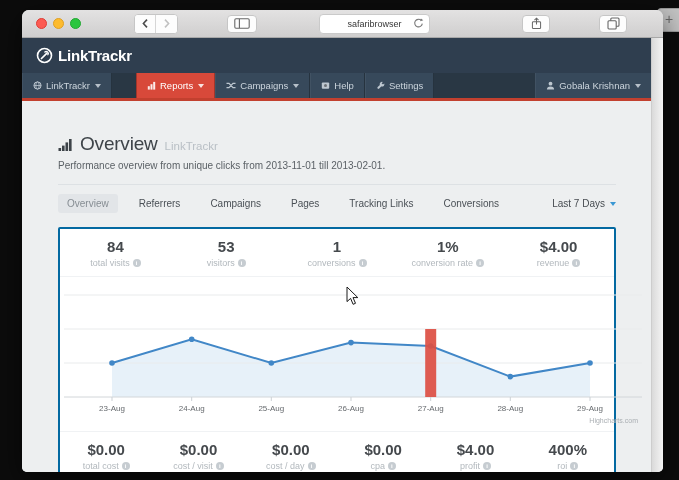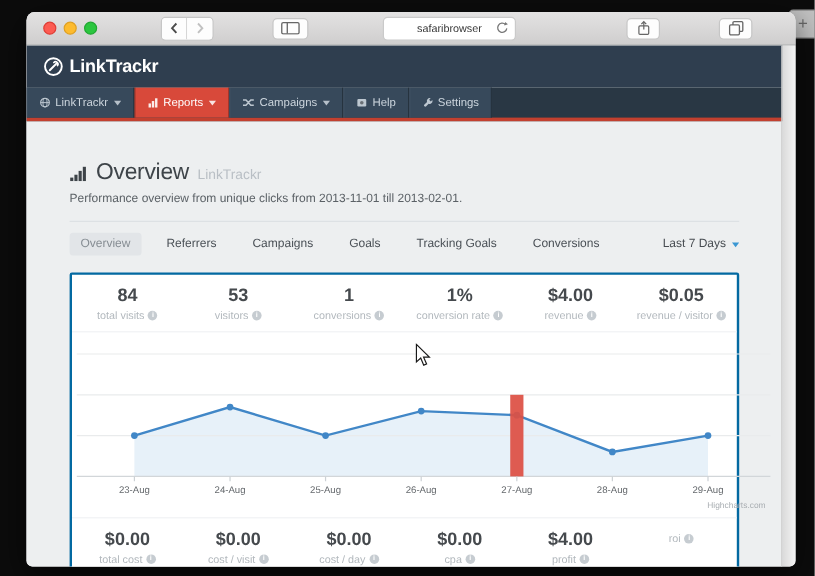--- a/index.html
+++ b/index.html
@@ -28,21 +28,21 @@
   .new-tab-btn{position:absolute;left:657px;top:8px;width:22px;height:22px;background:#c4c4c4;border:1px solid #9e9e9e;border-radius:4px 0 0 4px;color:#6b6b6b;font-size:14px;line-height:20px;text-align:center;}
 
   
   .window-body{position:relative;height:435px;}
   .scroll-track{position:absolute;right:0;top:0;bottom:0;width:11px;background:linear-gradient(to right,#dadada,#f4f4f4);border-left:1px solid #cdcdcd;}
   .page{margin-right:11px;height:100%;display:flex;flex-direction:column;background:#edeff0;}
   .app-header{height:35px;background:var(--header-bg,#2f3e4f);display:flex;align-items:center;padding:0 14px;flex:none;}
   .logo{display:flex;align-items:center;gap:5px;color:#fff;font-size:15px;font-weight:bold;letter-spacing:-.2px;}
   .app-nav{height:25px;background:var(--nav-bg,#293744);border-bottom:3px solid #c2402f;display:flex;align-items:stretch;flex:none;}
   .nav-item{display:flex;align-items:center;gap:4px;padding:0 10px;background:var(--nav-tile,#37495b);border-right:1px solid rgba(0,0,0,.3);border-left:1px solid rgba(255,255,255,.05);font-size:9.5px;color:#ccd5dd;white-space:nowrap;cursor:pointer;}
-  .nav-item.active{background:var(--accent-red,#d8493a);color:#fff;border-color:rgba(0,0,0,.25);}
+  .nav-item.active{background:var(--accent-red,#d8493a);color:#fff;border-color:rgba(0,0,0,.25);margin-left:24px;}
   .nav-item .nicon{line-height:0;opacity:.9;}
   .nav-spacer{flex:1;}
   .caret{width:0;height:0;border-left:3px solid transparent;border-right:3px solid transparent;border-top:4px solid currentColor;opacity:.85;margin-left:1px;}
 
   
   .content{flex:1;position:relative;padding:16px;}
   .heading{padding:16px 20px 0;}
   .title-row{display:flex;align-items:center;gap:7px;}
   .page-title{font-size:19px;color:#3e4449;font-weight:400;letter-spacing:-.2px;}
   .title-suffix{font-size:11.5px;color:#b9bfc5;position:relative;top:2px;}
@@ -171,20 +171,28 @@
                 </svg></span>
             <span>Help</span>
           </div>
           <div class="nav-item">
             <span class="nicon"><svg width="9" height="9" viewBox="0 0 9 9">
                   <path d="M8.2,2.4 a2.3,2.3 0 0 1 -3,3 L3.2,7.6 a1.05,1.05 0 0 1 -1.5,-1.5 L3.9,3.9 A2.3,2.3 0 0 1 6.9,0.9 L5.6,2.2 L7,3.6 Z" fill="currentColor"></path>
                 </svg></span>
             <span>Settings</span>
           </div>
           <div class="nav-spacer"></div>
+          <div class="nav-item">
+            <span class="nicon"><svg width="9" height="9" viewBox="0 0 9 9">
+                  <circle cx="4.5" cy="2.7" r="1.9" fill="currentColor"></circle>
+                  <path d="M0.9,8.6 a3.6,3 0 0 1 7.2,0 z" fill="currentColor"></path>
+                </svg></span>
+            <span>Gobala Krishnan</span>
+            <span class="caret"></span>
+          </div>
         </div>
 
         <div class="content">
           <div class="heading">
             <div class="title-row">
               <svg width="15" height="14" viewBox="0 0 15 14">
                 <rect x="0.5" y="11" width="2.6" height="3" fill="#3d4348"></rect>
                 <rect x="4" y="8.6" width="2.6" height="5.4" fill="#3d4348"></rect>
                 <rect x="7.5" y="5.4" width="2.6" height="8.6" fill="#3d4348"></rect>
                 <rect x="11" y="2" width="2.6" height="12" fill="#3d4348"></rect>
@@ -193,22 +201,22 @@
               <span class="title-suffix">LinkTrackr</span>
             </div>
             <div class="subtitle">Performance overview from unique clicks from 2013-11-01 till 2013-02-01.</div>
             <div class="divider"></div>
           </div>
 
           <div class="tabs-row">
             <span class="tab active">Overview</span>
             <span class="tab">Referrers</span>
             <span class="tab">Campaigns</span>
-            <span class="tab">Goals</span>
-            <span class="tab">Tracking Goals</span>
+            <span class="tab">Pages</span>
+            <span class="tab">Tracking Links</span>
             <span class="tab">Conversions</span>
             <span class="daterange">
               <span>Last 7 Days</span>
               <span class="caret caret-blue"></span>
             </span>
           </div>
 
           <div class="card">
             <div class="stats-row top">
               <div class="stat">
@@ -236,27 +244,20 @@
                 <div class="stat-value">1%</div>
                 <div class="stat-label">
                     <span>conversion rate</span>
                     <span class="info">i</span>
                   </div>
               </div>
               <div class="stat">
                 <div class="stat-value">$4.00</div>
                 <div class="stat-label">
                     <span>revenue</span>
-                    <span class="info">i</span>
-                  </div>
-              </div>
-              <div class="stat">
-                <div class="stat-value">$0.05</div>
-                <div class="stat-label">
-                    <span>revenue / visitor</span>
                     <span class="info">i</span>
                   </div>
               </div>
             </div>
 
             <div class="chart-zone">
               <svg id="chart-svg" width="586" height="150" viewBox="0 0 586 150">
                   <path d="M52,116 L52,82 L131.7,58.2 L211.3,82 L291,61.6 L370.7,65 L450.3,95.6 L530,82 L530,116 Z" fill="#e7f1f9"></path>
                   <line x1="4" x2="582" y1="116" y2="116" stroke="#d2d6d9" stroke-width="1"></line>
                   <line x1="4" x2="582" y1="82" y2="82" stroke="#e9ebec" stroke-width="1"></line>
@@ -319,20 +320,21 @@
                   </div>
               </div>
               <div class="stat">
                 <div class="stat-value">$4.00</div>
                 <div class="stat-label">
                     <span>profit</span>
                     <span class="info">i</span>
                   </div>
               </div>
               <div class="stat">
+                <div class="stat-value">400%</div>
                 <div class="stat-label">
                     <span>roi</span>
                     <span class="info">i</span>
                   </div>
               </div>
             </div>
           </div>
         </div>
 
       </div>

